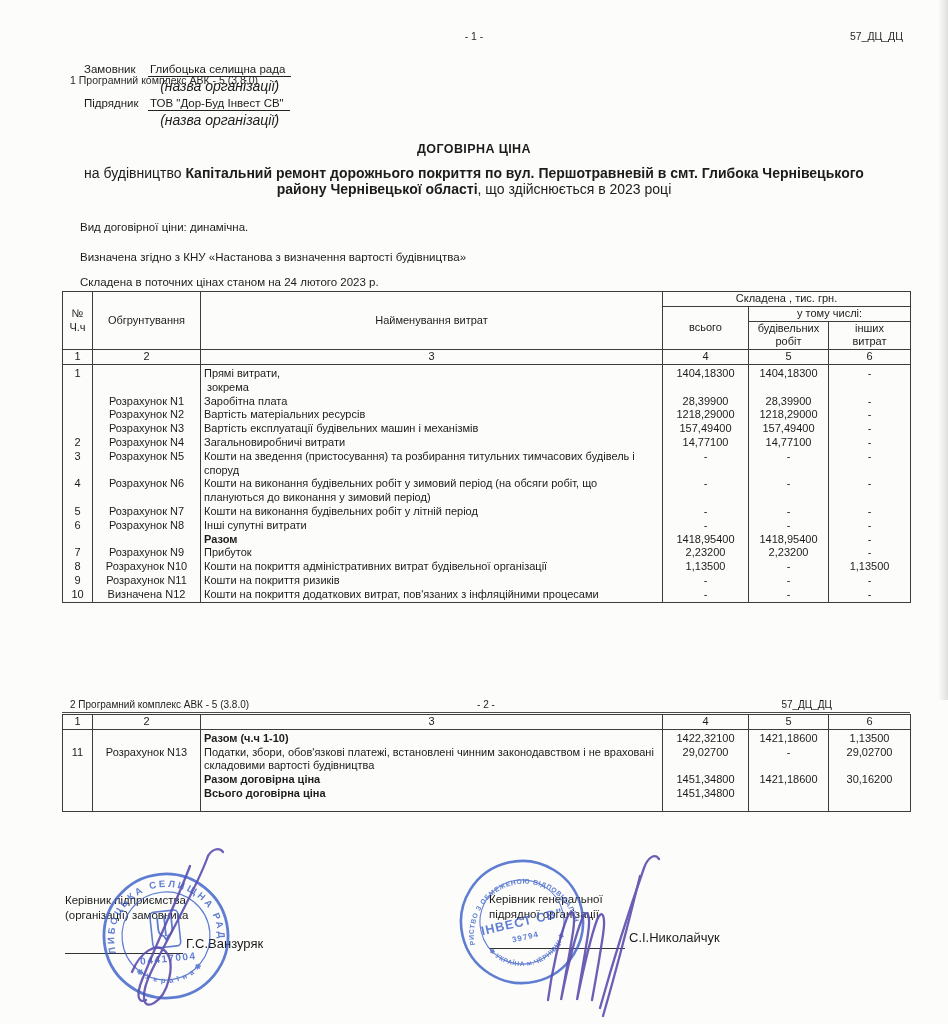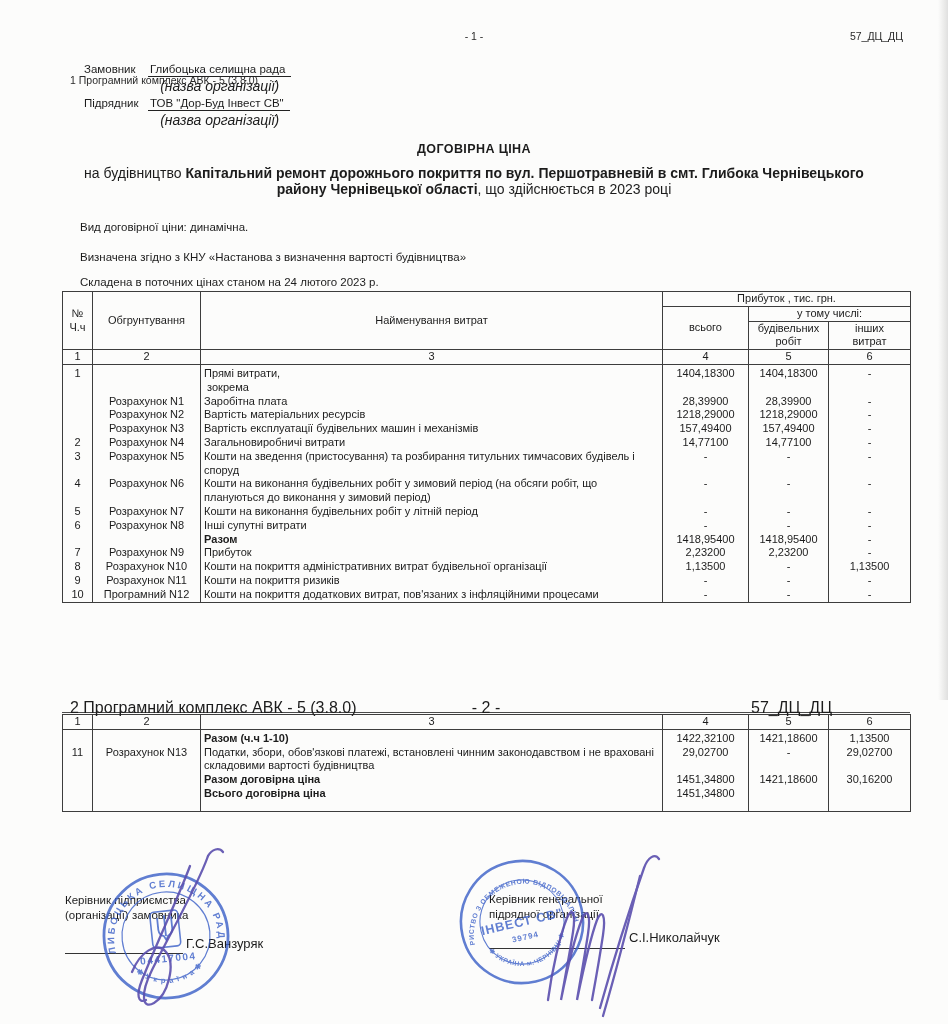--- a/index.html
+++ b/index.html
@@ -44,21 +44,21 @@
   .tbl tbody tr:first-child td{padding-top:2px;}
   .tbl tbody tr:last-child td{border-bottom:1px solid #3d3d3d;}
   .tbl .c-no,.tbl .c-basis,.tbl .c-val{text-align:center;}
   .tbl .c-name{text-align:left; white-space:pre-wrap;}
   .tbl .bold{font-weight:bold;}
   .t1-wrap{position:absolute; left:62px; top:291px;}
   .row-h1{height:13px;} .row-h2{height:13px;} .row-h3{height:27px;} .row-dig{height:14px;}
 
   
   .p2{position:absolute; left:62px; top:699px; width:848px;}
-  .hdr2{position:relative; height:13px; font-size:16px; border-bottom:1.5px solid #4a4a4a; margin-bottom:1px;}
+  .hdr2{position:relative; height:13px; font-size:10px; border-bottom:1.5px solid #4a4a4a; margin-bottom:1px;}
   .hdr2 .h-left{position:absolute; left:8px; top:0;}
   .hdr2 .h-center{position:absolute; left:50%; transform:translateX(-50%); top:0;}
   .hdr2 .h-right{position:absolute; right:78px; top:0;}
   .t2 tbody tr:last-child td{padding-bottom:10px;}
 
   
   .sig-label{position:absolute; font-size:11.5px; line-height:14.5px; white-space:pre-line; z-index:10;}
   .sig-label-left{left:65px; top:893px;}
   .sig-label-right{left:489px; top:892px;}
   .sig-line{position:absolute; border-top:1px solid #333; z-index:10;}
@@ -124,21 +124,21 @@
         <col style="width:86px">
           <col style="width:80px">
           <col style="width:82px">
       </colgroup>
       <thead>
         <tr class="row-h1">
           <th rowspan="3" class="pre">№
 Ч.ч</th>
           <th rowspan="3">Обгрунтування</th>
           <th rowspan="3">Найменування  витрат</th>
-          <th colspan="3">Прибуток ,  тис. грн.</th>
+          <th colspan="3">Складена ,  тис. грн.</th>
         </tr>
         <tr class="row-h2">
           <th rowspan="2">всього</th>
           <th colspan="2">у тому числі:</th>
         </tr>
         <tr class="row-h3">
           <th class="pre">будівельних
 робіт</th>
           <th class="pre">інших
 витрат</th>
@@ -253,21 +253,21 @@
           <tr>
             <td class="c-no">9</td>
             <td class="c-basis">Розрахунок N11</td>
             <td class="c-name">Кошти на покриття ризиків</td>
             <td class="c-val">-</td>
             <td class="c-val">-</td>
             <td class="c-val">-</td>
           </tr>
           <tr>
             <td class="c-no">10</td>
-            <td class="c-basis">Програмний N12</td>
+            <td class="c-basis">Визначена N12</td>
             <td class="c-name">Кошти на покриття додаткових витрат, пов'язаних з інфляційними процесами</td>
             <td class="c-val">-</td>
             <td class="c-val">-</td>
             <td class="c-val">-</td>
           </tr>
         </tbody>
     </table>
   </div>
 
   <div class="p2">

